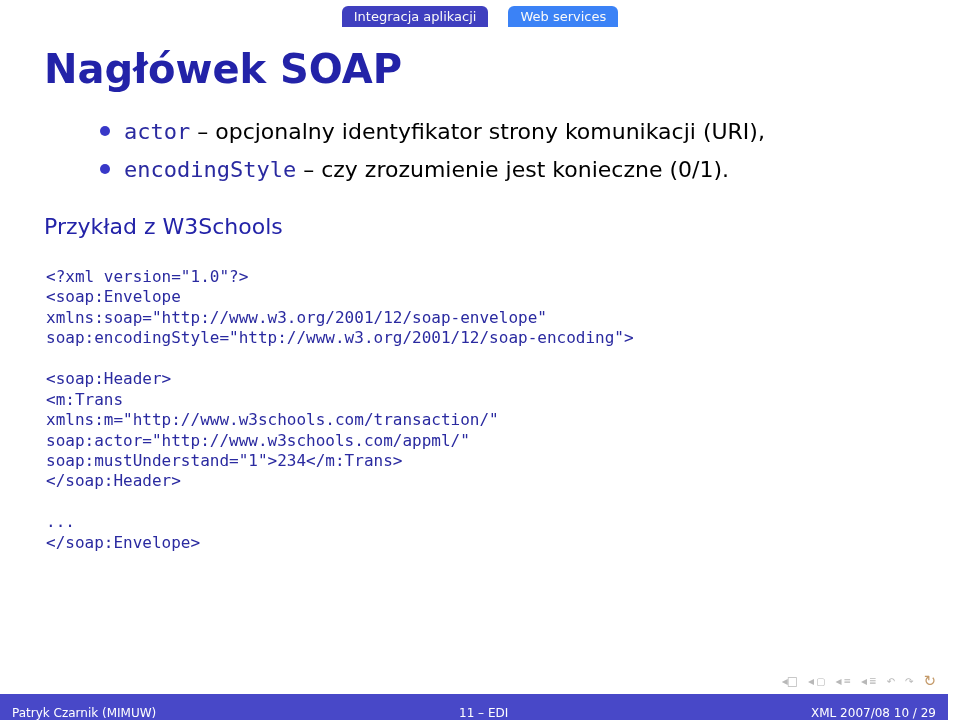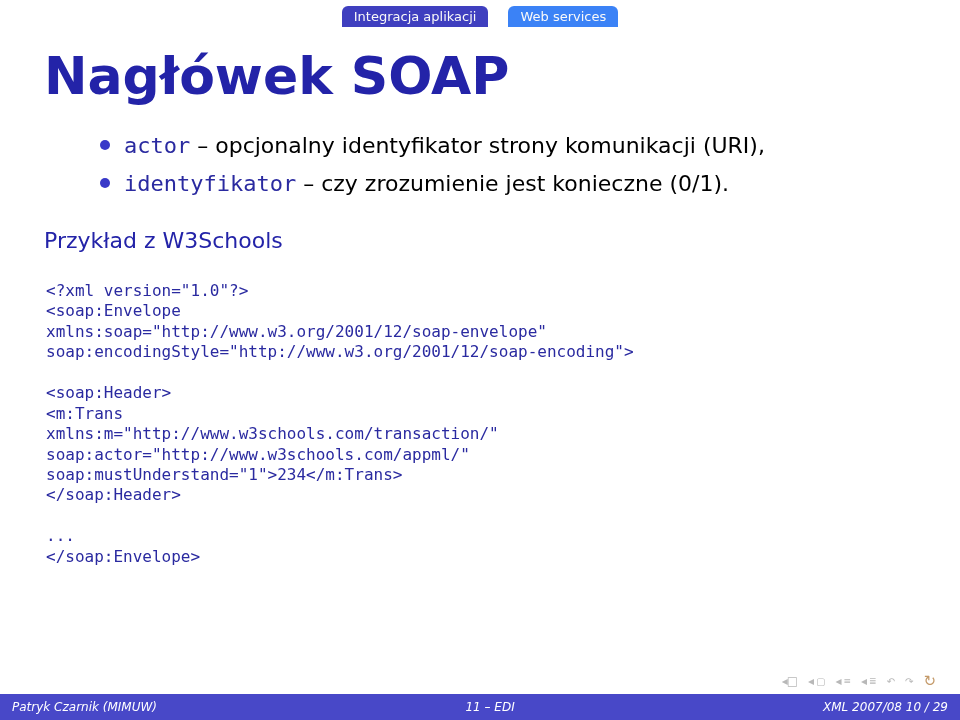--- a/index.html
+++ b/index.html
@@ -24,21 +24,21 @@
   }
   .tab-inactive {
     background: #3b82f6;
     border-radius: 6px 6px 0 0;
     margin-left: 2px;
   }
   .content {
     position: absolute; top: 46px; left: 44px; right: 44px; bottom: 46px;
   }
   h1.title {
-    font-size: 52px; font-weight: bold; color: #2323a8;
+    font-size: 40px; font-weight: bold; color: #2323a8;
     margin-bottom: 24px;
   }
   .bullets {
     margin-left: 56px; margin-top: 20px; font-size: 22px; line-height: 1.45;
   }
   .bullet { display: flex; align-items: flex-start; gap: 14px; margin-bottom: 6px; }
   .dot {
     width: 10px; height: 10px; background: #3838c8; border-radius: 50%;
     flex: 0 0 10px; margin-top: 10px;
   }
@@ -46,25 +46,24 @@
   .subheading {
     font-size: 22px; color: #2323a8; font-weight: 500;
     margin-top: 28px; margin-bottom: 28px;
   }
   pre.code {
     font-family: "DejaVu Sans Mono", "Courier New", monospace;
     font-size: 16px; color: #2a2aa0; line-height: 1.28;
     white-space: pre; margin-left: 2px;
   }
   .footbar {
-    position: absolute; left: 0; right: 0; bottom: 0;
+    position: absolute; left: 0; right: 12px; bottom: 0;
     height: 26px; background: #4848c8; color: #fff;
-    display: flex; align-items: center; font-size: 12px;
+    display: flex; align-items: flex-end; font-size: 12px;
     padding: 0 12px;
-    font-style: italic;
   }
   .footbar .left { flex: 0 0 auto; }
   .footbar .center { flex: 1 1 auto; text-align: center; }
   .footbar .right { flex: 0 0 auto; }
   .navicons {
     position: absolute; right: 24px; bottom: 30px;
     display: flex; gap: 10px; align-items: center;
     color: #b8b8b8; font-size: 12px;
   }
   .navicons span { display: inline-flex; align-items: center; gap: 2px; }
@@ -85,21 +84,21 @@
   <div class="bullets">
     <div class="bullet">
       <div class="dot"></div>
       <div>
         <span class="tt">actor</span><span> – opcjonalny identyfikator strony komunikacji (URI),</span>
       </div>
     </div>
     <div class="bullet">
       <div class="dot"></div>
       <div>
-        <span class="tt">identyfikator</span><span> – czy zrozumienie jest konieczne (0/1).</span>
+        <span class="tt">encodingStyle</span><span> – czy zrozumienie jest konieczne (0/1).</span>
       </div>
     </div>
   </div>
 
   <div class="subheading">Przykład z W3Schools</div>
 
   <pre class="code">&lt;?xml version="1.0"?&gt;
 &lt;soap:Envelope
 xmlns:soap="http://www.w3.org/2001/12/soap-envelope"
 soap:encodingStyle="http://www.w3.org/2001/12/soap-encoding"&gt;

